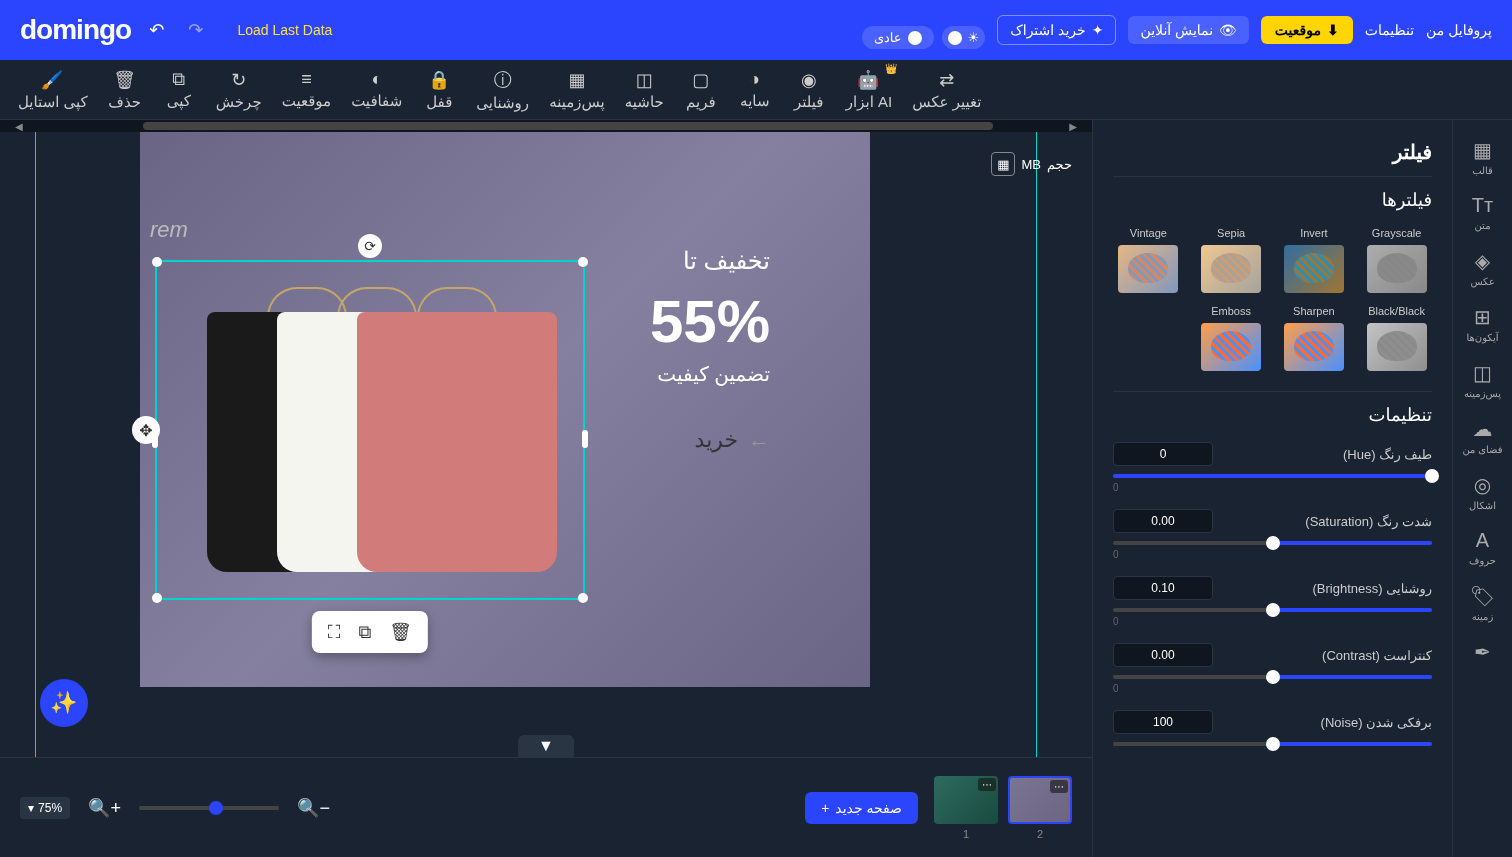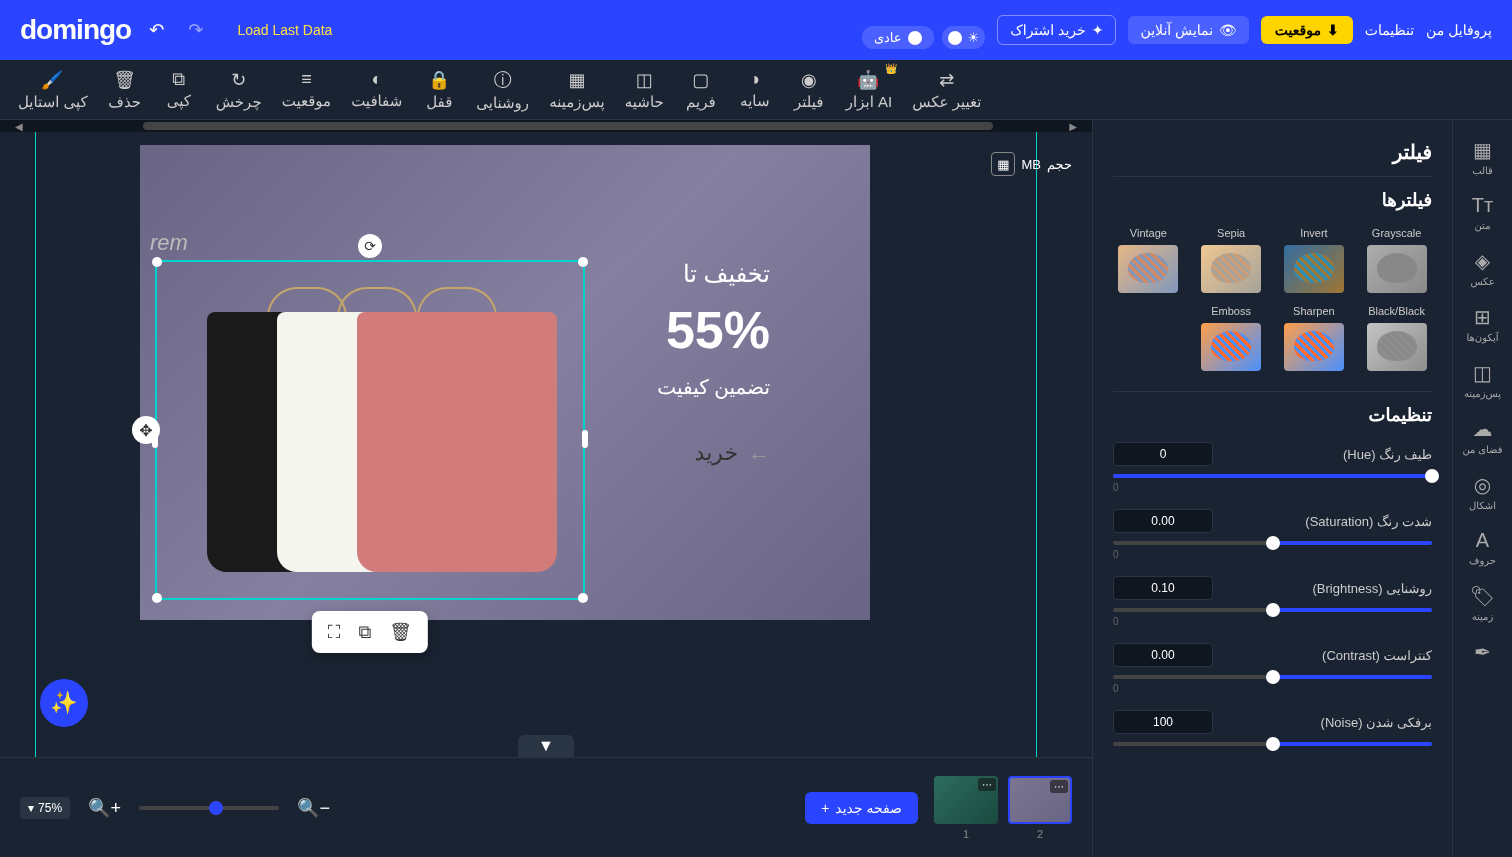--- a/index.html
+++ b/index.html
@@ -31,21 +31,21 @@
 
 .main { display: flex; height: 737px; direction: ltr; }
 
 
 .canvas-area { flex: 1; background: #1a2332; position: relative; display: flex; flex-direction: column; }
 .scroll-h { height: 12px; background: #0f1620; display: flex; align-items: center; padding: 0 15px; }
 .scroll-thumb { height: 8px; width: 850px; background: #444; border-radius: 4px; margin-left: 120px; }
 .scroll-arrow { color: #888; font-size: 10px; cursor: pointer; }
 .canvas-viewport { flex: 1; position: relative; overflow: hidden; }
 .guide-v { position: absolute; top: 0; bottom: 0; width: 1px; background: #00d4cc; }
-.canvas-page { position: absolute; left: 140px; top: 13px; width: 730px; height: 475px; background: linear-gradient(135deg, #6b6585 0%, #8580a0 50%, #6b6585 100%); }
+.canvas-page { position: absolute; left: 140px; top: 0; width: 730px; height: 555px; background: linear-gradient(135deg, #6b6585 0%, #8580a0 50%, #6b6585 100%); }
 .size-badge { position: absolute; top: 20px; right: 20px; display: flex; align-items: center; gap: 6px; direction: rtl; font-size: 13px; }
 .size-icon { width: 24px; height: 24px; border: 1px solid #888; border-radius: 4px; display: flex; align-items: center; justify-content: center; }
 .canvas-text { position: absolute; right: 100px; color: #fff; text-align: right; direction: rtl; }
 .selected-image { position: absolute; left: 155px; top: 128px; width: 430px; height: 340px; border: 2px solid #00d4cc; }
 .sel-handle { position: absolute; width: 10px; height: 10px; background: #fff; border-radius: 50%; }
 .rotate-handle { position: absolute; top: -28px; left: 50%; transform: translateX(-50%); width: 24px; height: 24px; border-radius: 50%; background: #fff; color: #333; display: flex; align-items: center; justify-content: center; font-size: 14px; }
 .move-handle { position: absolute; top: 50%; left: -25px; transform: translateY(-50%); width: 28px; height: 28px; border-radius: 50%; background: #fff; color: #333; display: flex; align-items: center; justify-content: center; font-size: 16px; }
 .tshirt-group { position: relative; width: 100%; height: 100%; }
 .tshirt { position: absolute; width: 200px; height: 260px; top: 50px; }
 .hanger { position: absolute; top: -25px; left: 50%; transform: translateX(-50%); width: 80px; height: 30px; border: 2px solid #c4a668; border-bottom: none; border-radius: 40px 40px 0 0; }
@@ -66,21 +66,21 @@
 .page-thumb { display: flex; flex-direction: column; align-items: center; gap: 4px; }
 .thumb-img { width: 64px; height: 48px; border-radius: 4px; background: #444; position: relative; cursor: pointer; }
 .thumb-img.active { border: 2px solid #2b45ff; }
 .thumb-menu { position: absolute; top: 2px; right: 2px; background: rgba(20,20,20,0.6); border-radius: 3px; padding: 1px 4px; font-size: 10px; }
 .thumb-num { font-size: 11px; color: #888; }
 
 
 .right-panel { width: 360px; background: #1a2332; border-left: 1px solid #2a3544; overflow-y: auto; padding: 20px; direction: rtl; }
 .panel-title { font-size: 20px; font-weight: bold; margin-bottom: 12px; }
 .panel-divider { height: 1px; background: #2a3544; margin: 12px 0; }
-.panel-section-title { font-size: 18px; font-weight: bold; margin-bottom: 16px; text-align: right; }
+.panel-section-title { font-size: 18px; font-weight: normal; margin-bottom: 16px; text-align: right; }
 .filter-grid { display: grid; grid-template-columns: repeat(4, 1fr); gap: 12px; margin-bottom: 20px; }
 .filter-item { display: flex; flex-direction: column; align-items: center; gap: 6px; cursor: pointer; }
 .filter-label { font-size: 11px; color: #ccc; }
 .filter-thumb { width: 60px; height: 48px; border-radius: 4px; background: linear-gradient(135deg, #ff9e4a, #4a90ff); position: relative; overflow: hidden; }
 .filter-thumb.grayscale { filter: grayscale(1); }
 .filter-thumb.invert { filter: invert(0.8); }
 .filter-thumb.sepia { filter: sepia(0.8); }
 .filter-thumb.vintage { filter: sepia(0.4) saturate(0.7); }
 .filter-thumb.bw { filter: grayscale(1) contrast(1.5); }
 .balloon { position: absolute; width: 40px; height: 30px; border-radius: 50% 50% 45% 45%; top: 8px; left: 10px; background: repeating-linear-gradient(45deg, #ff6b35, #ff6b35 3px, #4a90ff 3px, #4a90ff 6px); }
@@ -212,21 +212,21 @@
       <div class="size-badge">
         <span>حجم</span>
         <span>MB</span>
         <div class="size-icon">▦</div>
       </div>
 
       <div class="canvas-page">
         <span style="position:absolute;top:85px;left:10px;color:#bbb;font-style:italic;font-size:22px">rem</span>
 
         <div class="canvas-text" style="top:115px;font-size:24px">تخفیف تا</div>
-        <div class="canvas-text" style="top:155px;font-size:52px;font-weight:bold">55%</div>
+        <div class="canvas-text" style="top:155px;font-size:60px;font-weight:bold">55%</div>
         <div class="canvas-text" style="top:230px;font-size:20px">تضمین کیفیت</div>
         <div class="canvas-text" style="top:295px;font-size:22px;display:flex;align-items:center;gap:10px;color:#333">
           <span style="color:#999">←</span>
           <span>خرید</span>
         </div>
       </div>
 
       <div class="selected-image">
         <div class="rotate-handle">⟳</div>
         <div class="move-handle">✥</div>

